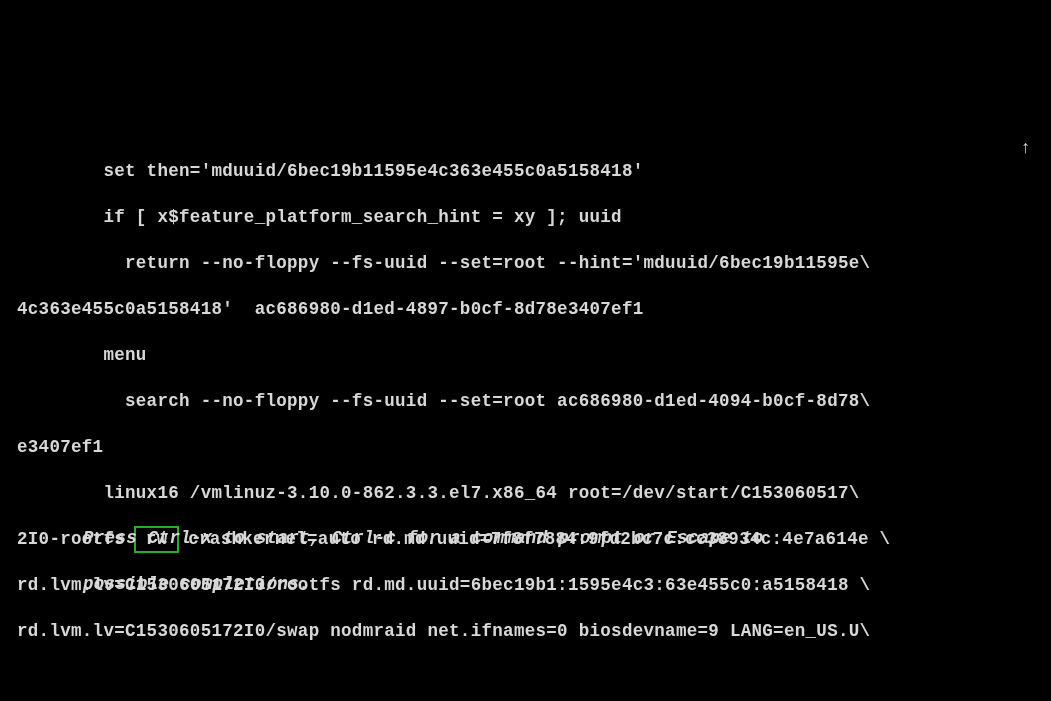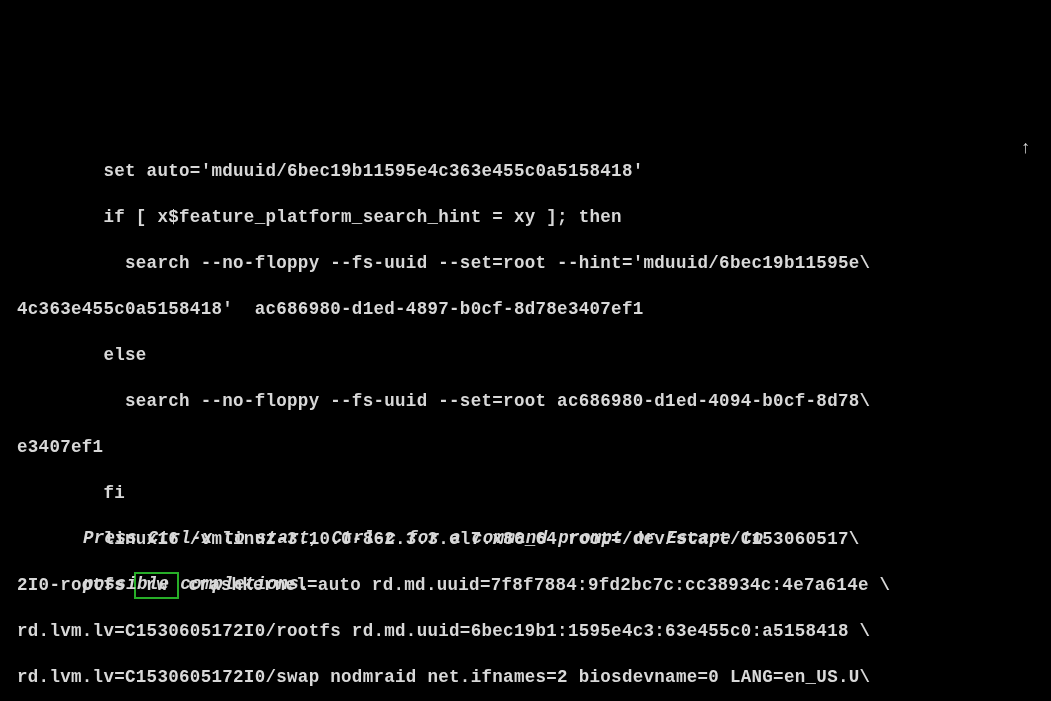--- a/index.html
+++ b/index.html
@@ -52,32 +52,31 @@
   }
 </style>
 </head>
 <body>
 
 <div class="screen">
 
   <span class="arrow">↑</span>
 
   <div class="content">
-<span class="line">        set auto='mduuid/6bec19b11595e4c363e455c0a5158418'</span>
-<span class="line">        if [ x$feature_platform_search_hint = xy ]; then</span>
-<span class="line">          search --no-floppy --fs-uuid --set=root --hint='mduuid/6bec19b11595e\</span>
+<span class="line">        set then='mduuid/6bec19b11595e4c363e455c0a5158418'</span>
+<span class="line">        if [ x$feature_platform_search_hint = xy ]; uuid</span>
+<span class="line">          return --no-floppy --fs-uuid --set=root --hint='mduuid/6bec19b11595e\</span>
 <span class="line">4c363e455c0a5158418'  ac686980-d1ed-4897-b0cf-8d78e3407ef1</span>
-<span class="line">        else</span>
+<span class="line">        menu</span>
 <span class="line">          search --no-floppy --fs-uuid --set=root ac686980-d1ed-4094-b0cf-8d78\</span>
 <span class="line">e3407ef1</span>
-<span class="line">        fi</span>
 <span class="line">        linux16 /vmlinuz-3.10.0-862.3.3.el7.x86_64 root=/dev/start/C153060517\</span>
 <span class="line"><span>2I0-rootfs </span><span class="hl">rw</span><span> crashkernel=auto rd.md.uuid=7f8f7884:9fd2bc7c:cc38934c:4e7a614e \</span></span>
 <span class="line">rd.lvm.lv=C1530605172I0/rootfs rd.md.uuid=6bec19b1:1595e4c3:63e455c0:a5158418 \</span>
-<span class="line">rd.lvm.lv=C1530605172I0/swap nodmraid net.ifnames=2 biosdevname=0 LANG=en_US.U\</span>
+<span class="line">rd.lvm.lv=C1530605172I0/swap nodmraid net.ifnames=0 biosdevname=9 LANG=en_US.U\</span>
 
 
   </div>
 
   <div class="instructions">
 <span class="line">Press Ctrl-x to start, Ctrl-c for a command prompt or Escape to</span>
 <span class="line">possible completions.</span>
   </div>
 
 </div>

